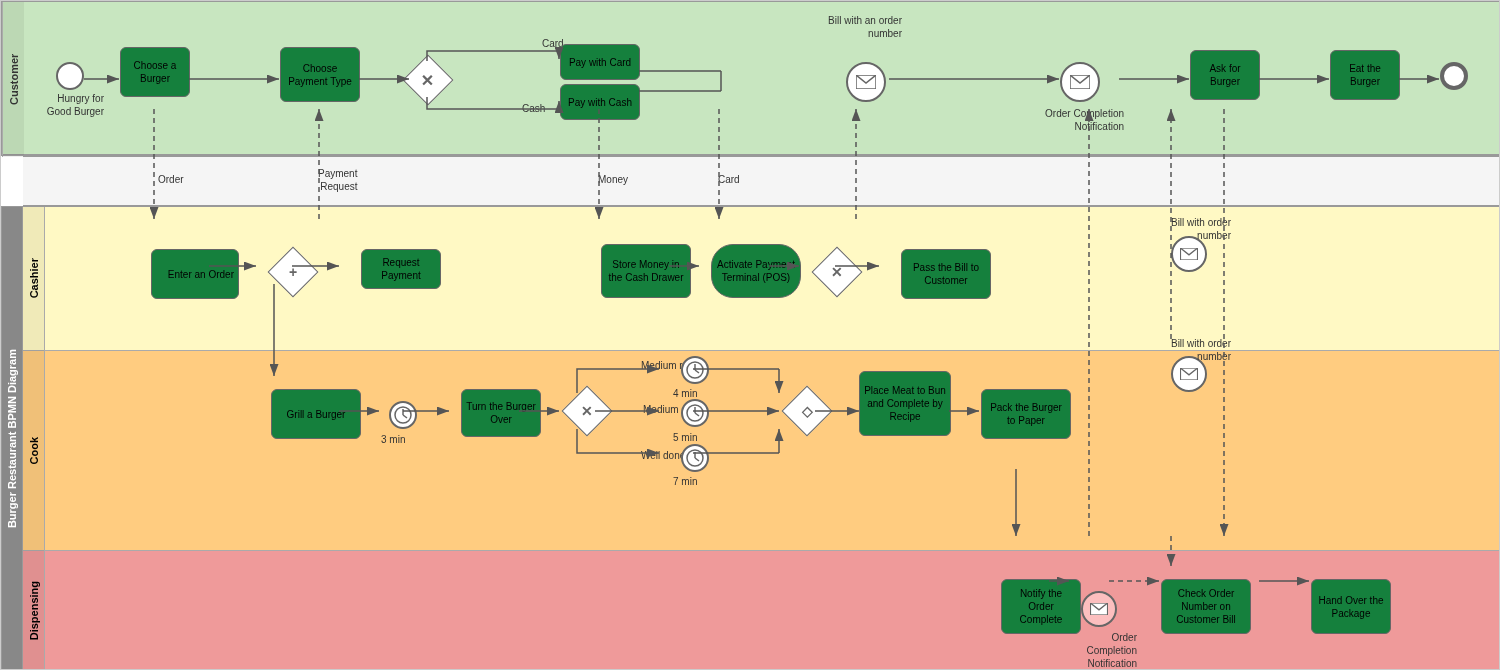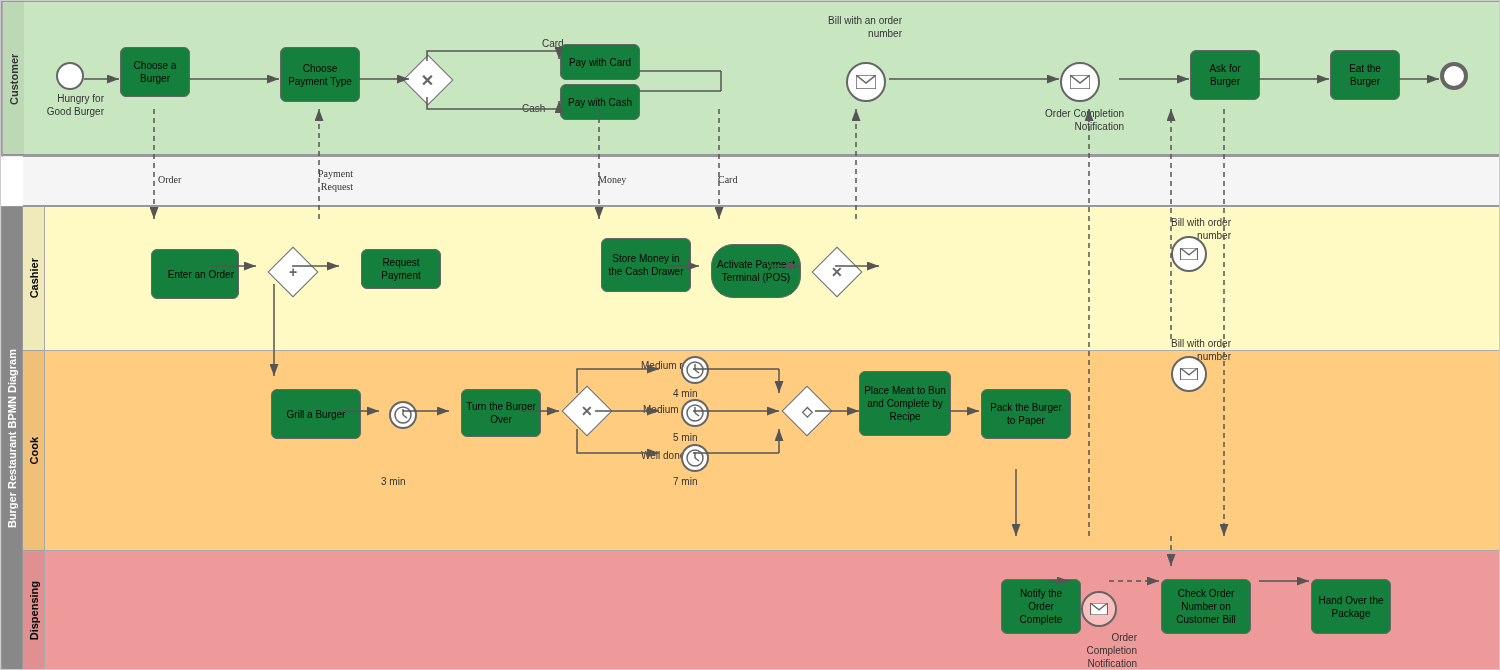--- a/index.html
+++ b/index.html
@@ -292,21 +292,21 @@
       <span>Ask for Burger</span>
     </div>
 
     <div class="bpmn-task" style="left:1328px;top:48px;width:70px;height:50px;">
       <span>Eat the Burger</span>
     </div>
 
     <div class="bpmn-event end" style="position:absolute;left:1438px;top:60px;width:28px;height:28px;border-width:4px;"></div>
   </div>
 
-  <div style="position:absolute;top:155px;left:22px;width:1478px;height:50px;background:#f5f5f5;border-top:1px solid #999;border-bottom:1px solid #999;z-index:5;font-family:Liberation Serif, serif;">
+  <div style="position:absolute;top:155px;left:22px;width:1478px;height:50px;background:#f5f5f5;border-top:1px solid #999;border-bottom:1px solid #999;z-index:5;">
     <div class="label-text" style="position:absolute;left:135px;top:16px;">Order</div>
     <div class="label-text" style="position:absolute;left:295px;top:10px;line-height:1.3;">Payment<br>Request</div>
     <div class="label-text" style="position:absolute;left:575px;top:16px;">Money</div>
     <div class="label-text" style="position:absolute;left:695px;top:16px;">Card</div>
   </div>
 
   <div style="position:absolute;top:205px;left:0;width:22px;height:465px;background:#888;display:flex;align-items:center;justify-content:center;border:1px solid #999;z-index:6;">
     <span style="writing-mode:vertical-rl;transform:rotate(180deg);color:#fff;font-weight:bold;font-size:11px;">Burger Restaurant BPMN Diagram</span>
   </div>
 
@@ -320,32 +320,35 @@
     </div>
 
     <div class="bpmn-gateway" style="left:252px;top:48px;">
       <span class="gateway-symbol" style="font-size:14px;font-weight:bold;">+</span>
     </div>
 
     <div class="bpmn-task" style="left:338px;top:43px;width:80px;height:40px;">
       <span>Request Payment</span>
     </div>
 
-    <div class="bpmn-task" style="left:578px;top:32px;width:90px;height:54px;">
+    <div class="bpmn-task" style="left:578px;top:38px;width:90px;height:54px;">
       <span>Store Money in the Cash Drawer</span>
     </div>
 
     <div class="bpmn-task" style="left:688px;top:38px;width:90px;height:54px;border-radius:22px;">
       <span>Activate Payment Terminal (POS)</span>
     </div>
 
     <div class="bpmn-gateway" style="left:796px;top:48px;">
       <span class="gateway-symbol" style="font-size:14px;">✕</span>
     </div>
 
+    <div class="bpmn-task" style="left:878px;top:43px;width:90px;height:50px;">
+      <span>Pass the Bill to Customer</span>
+    </div>
 
     <div style="position:absolute;left:1148px;top:30px;">
       <div style="width:36px;height:36px;border-radius:50%;border:2px solid #666;background:#fff;display:flex;align-items:center;justify-content:center;">
         <svg width="18" height="12" viewBox="0 0 20 14">
           <rect x="0" y="0" width="20" height="14" fill="white" stroke="#666" stroke-width="1.5"></rect>
           <polyline points="0,0 10,8 20,0" fill="none" stroke="#666" stroke-width="1.5"></polyline>
         </svg>
       </div>
     </div>
     <div class="label-text" style="position:absolute;left:1128px;top:10px;width:80px;">Bill with order number</div>
@@ -360,21 +363,21 @@
       <span>Grill a Burger</span>
     </div>
 
     <div class="bpmn-timer-event" style="left:366px;top:50px;width:28px;height:28px;">
       <svg width="18" height="18" viewBox="0 0 18 18">
         <circle cx="9" cy="9" r="8" fill="white" stroke="#666" stroke-width="1.5"></circle>
         <line x1="9" y1="3" x2="9" y2="9" stroke="#666" stroke-width="1.5"></line>
         <line x1="9" y1="9" x2="13" y2="12" stroke="#666" stroke-width="1.5"></line>
       </svg>
     </div>
-    <div class="label-text" style="position:absolute;left:358px;top:82px;margin-top:42px;">3 min</div>
+    <div class="label-text" style="position:absolute;left:358px;top:82px;">3 min</div>
 
     <div class="bpmn-task" style="left:438px;top:38px;width:80px;height:48px;">
       <span>Turn the Burger Over</span>
     </div>
 
     <div class="bpmn-gateway" style="left:546px;top:42px;">
       <span class="gateway-symbol" style="font-size:14px;">✕</span>
     </div>
 
     <div class="label-text" style="position:absolute;left:618px;top:8px;">Medium rare</div>

